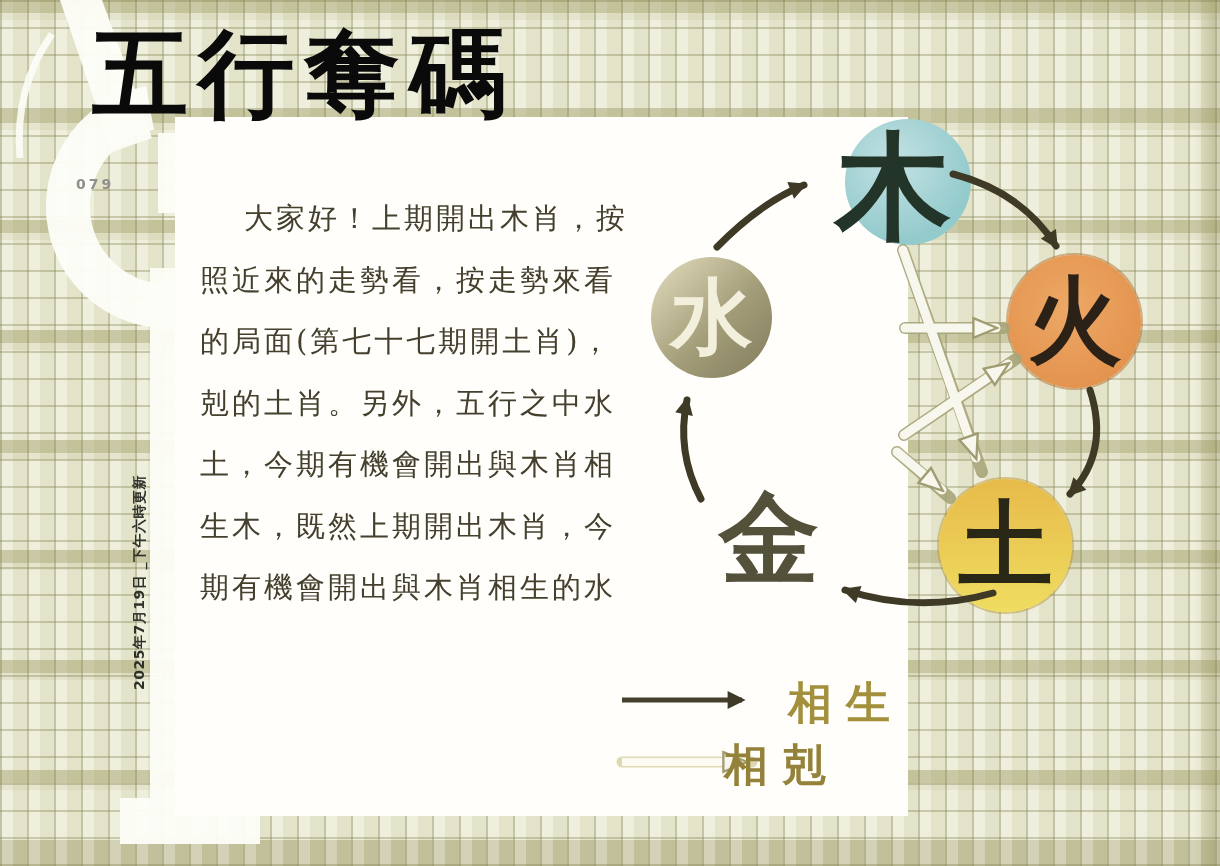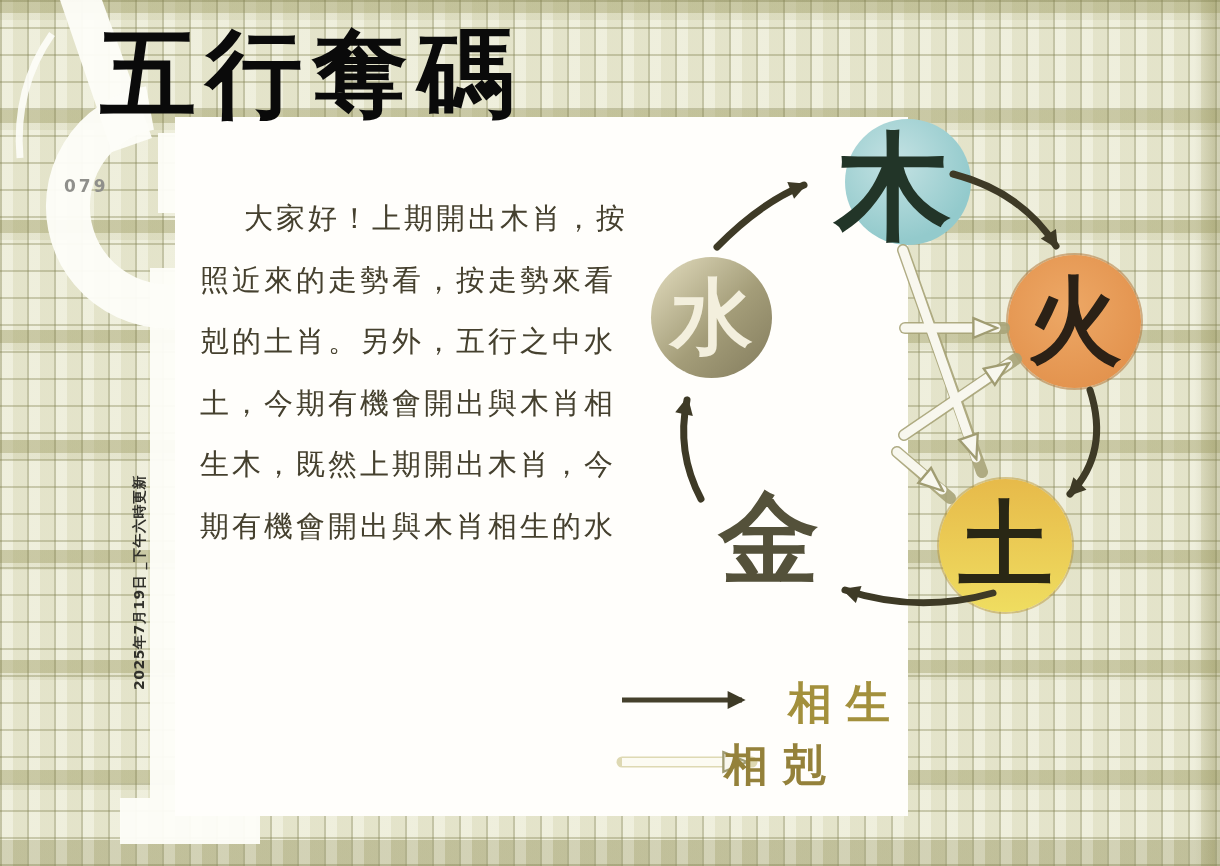--- a/index.html
+++ b/index.html
@@ -10,31 +10,31 @@
       repeating-linear-gradient(90deg, rgba(125,125,75,.38) 0 2px, transparent 2px 27px),
       repeating-linear-gradient(180deg, rgba(125,125,75,.34) 0 2px, transparent 2px 27px),
       repeating-linear-gradient(180deg, rgba(150,148,88,.42) 0 13px, rgba(150,148,88,.10) 13px 20px, transparent 20px 110px),
       repeating-linear-gradient(90deg, rgba(252,252,240,.30) 0 13px, rgba(195,193,140,.14) 13px 27px),
       linear-gradient(90deg, transparent calc(100% - 26px), rgba(125,122,66,.40)),
       linear-gradient(0deg, rgba(132,130,74,.40) 0 26px, transparent 26px);
     font-family:"DejaVu Sans", sans-serif;
   }
   .logo-svg{position:absolute;left:0;top:0;z-index:1;}
   .issue-number{
-    position:absolute;left:64px;top:176px;z-index:2;
-    font-family:"DejaVu Sans", sans-serif;font-size:17px;font-weight:bold;
+    position:absolute;left:76px;top:176px;z-index:2;
+    font-family:"DejaVu Sans", sans-serif;font-size:14px;font-weight:bold;
     letter-spacing:3px;color:#8f8f8b;
   }
   .date-note{
     position:absolute;left:131px;top:690px;z-index:2;
     transform:rotate(-90deg);transform-origin:0 0;
     font-size:14px;font-weight:bold;color:#30302a;letter-spacing:.5px;white-space:nowrap;
   }
   .page-title{
-    position:absolute;left:100px;top:26px;z-index:6;margin:0;
+    position:absolute;left:92px;top:26px;z-index:6;margin:0;
     font-family:"DejaVu Serif", serif;font-weight:bold;
     font-size:96px;line-height:1;letter-spacing:10px;color:#0a0a0a;white-space:nowrap;
   }
   .panel{
     position:absolute;left:175px;top:117px;width:733px;height:699px;
     background:#fffefb;z-index:2;
   }
   .para{
     position:absolute;left:200px;top:188px;width:450px;z-index:5;
     font-family:"DejaVu Serif", serif;
@@ -89,20 +89,21 @@
 
   <div class="date-note">2025年7月19日 _下午六時更新</div>
 
   <h1 class="page-title">五行奪碼</h1>
 
   <div class="panel"></div>
 
   <div class="para">
     <div class="line indent">大家好！上期開出木肖，按</div>
     <div class="line">照近來的走勢看，按走勢來看</div>
+    <div class="line">的局面(第七十七期開土肖)，</div>
     <div class="line">剋的土肖。另外，五行之中水</div>
     <div class="line">土，今期有機會開出與木肖相</div>
     <div class="line">生木，既然上期開出木肖，今</div>
     <div class="line">期有機會開出與木肖相生的水</div>
   </div>
 
   <div class="circle c-wood"></div>
   <div class="el-glyph g-wood">木</div>
 
   <div class="circle c-fire">

